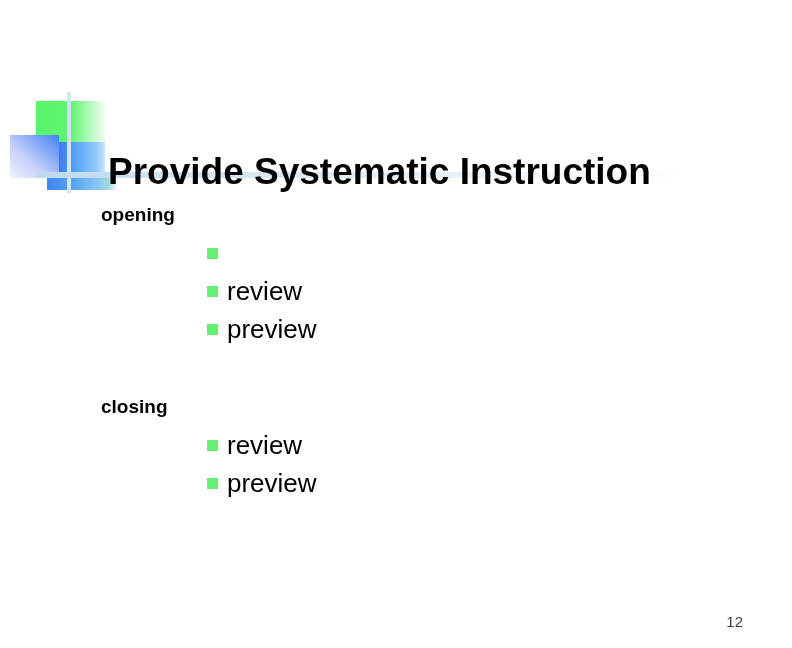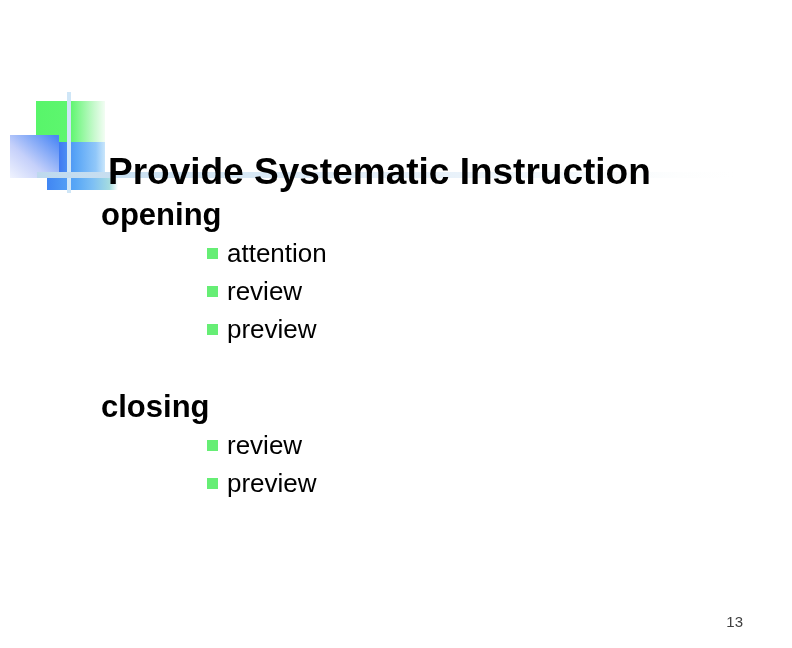--- a/index.html
+++ b/index.html
@@ -58,21 +58,21 @@
     left: 101px; top: 196px;
   }
   .outline-row {
     display: flex;
     align-items: center;
     height: 38px;
     color: #000000;
     white-space: nowrap;
   }
   .outline-row.lvl1 {
-    font-size: 31px;
+    font-size: 19px;
     font-weight: bold;
   }
   .outline-row.lvl2 {
     font-size: 26px;
     font-weight: normal;
     padding-left: 106px;
   }
   .outline-row.spaced-before { margin-top: 40px; }
   .bullet-square {
     display: inline-block;
@@ -103,21 +103,20 @@
 <div class="slide-title">Provide Systematic Instruction</div>
 
 <div class="outline">
 
   <div class="outline-row lvl1">
     <span>opening</span>
   </div>
 
   <div class="outline-row lvl2">
     <span class="bullet-square"></span>
-    <span>attention</span>
   </div>
 
   <div class="outline-row lvl2">
     <span class="bullet-square"></span>
     <span>review</span>
   </div>
 
   <div class="outline-row lvl2">
     <span class="bullet-square"></span>
     <span>preview</span>
@@ -133,13 +132,13 @@
     <span>review</span>
   </div>
 
   <div class="outline-row lvl2">
     <span class="bullet-square"></span>
     <span>preview</span>
   </div>
 
 </div>
 
-<div class="page-number">13</div>
+<div class="page-number">12</div>
 
 </body></html>

